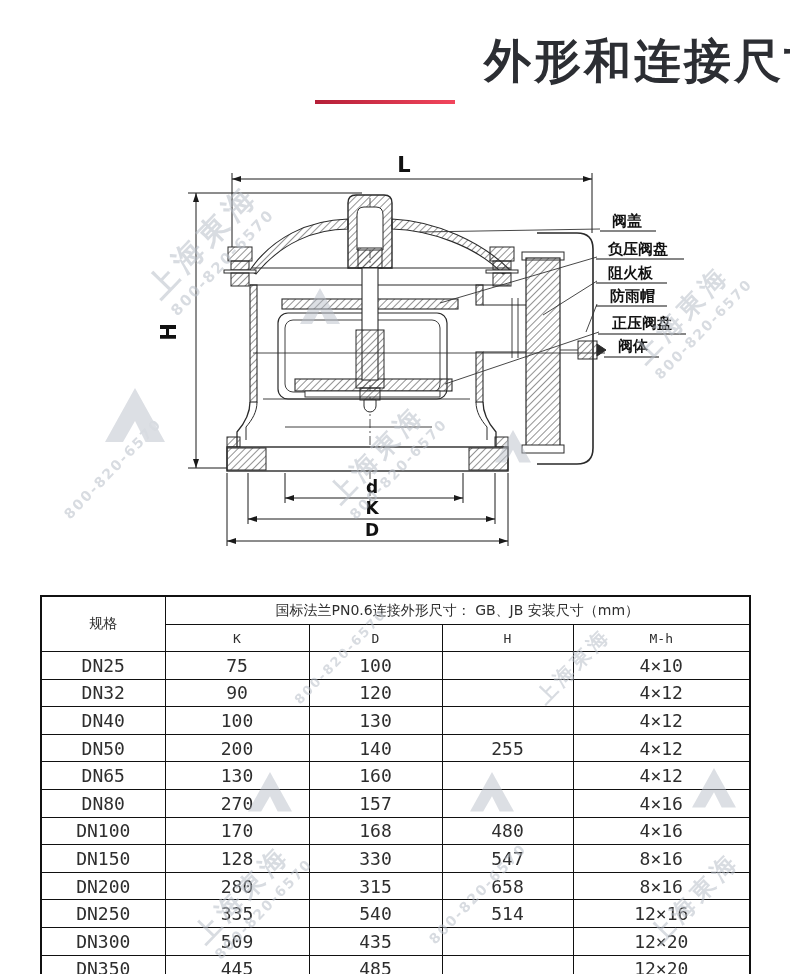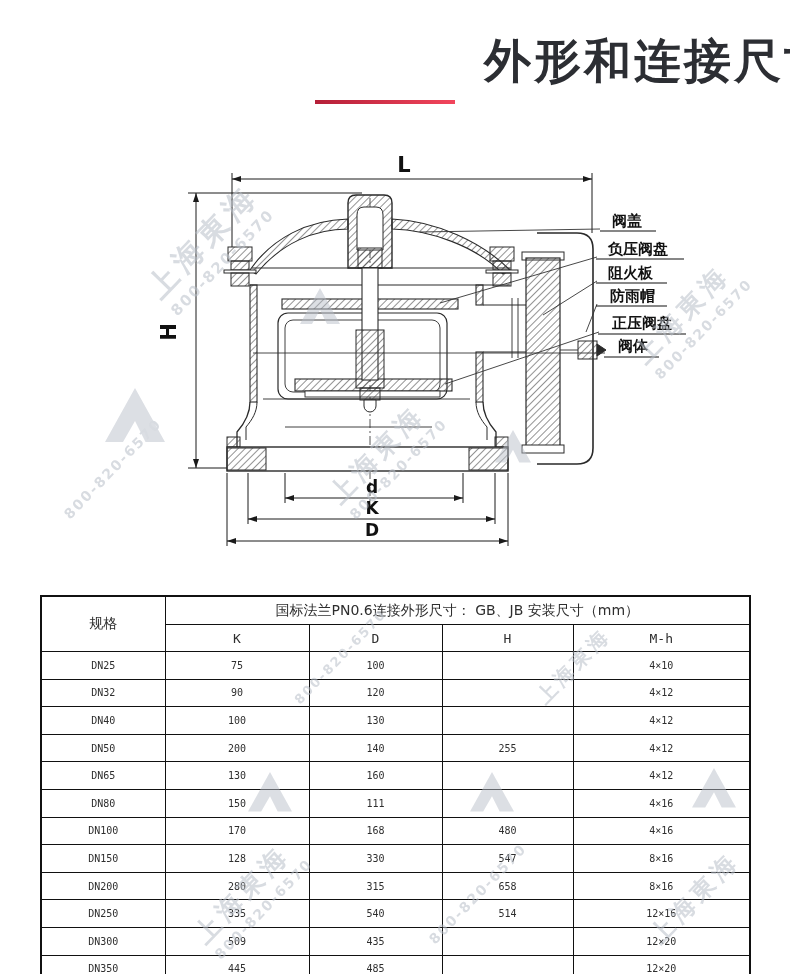--- a/index.html
+++ b/index.html
@@ -21,21 +21,21 @@
   
   #spec-table-wrap{position:absolute;left:40px;top:595px;width:709px;z-index:2;}
   table.spec{border-collapse:collapse;table-layout:fixed;width:709px;
          font-family:"DejaVu Sans Mono","DejaVu Sans",monospace;color:#2e2e2e;}
   table.spec td,table.spec th{border:1px solid #111;text-align:center;vertical-align:middle;
          padding:0;font-weight:400;overflow:hidden;white-space:nowrap;}
   table.spec{border:2px solid #111;}
   tr.hdr1 td{height:27px;font-size:14px;font-family:"DejaVu Sans",sans-serif;}
   tr.hdr2 td{height:26px;font-size:13px;}
   td.spechead{font-size:14px;font-family:"DejaVu Sans",sans-serif;}
-  tr.datarow td{height:26.6px;font-size:10px;margin-top:25px;}
+  tr.datarow td{height:26.6px;font-size:18px;margin-top:25px;}
 </style>
 </head>
 <body>
 
 <div id="page">
 
   <div id="title">外形和连接尺寸</div>
   <div id="title-underline"></div>
 
   <svg id="drawing" width="790" height="590" viewBox="0 0 790 590">
@@ -273,22 +273,22 @@
         </tr>
         <tr class="datarow">
           <td>DN65</td>
             <td>130</td>
             <td>160</td>
             <td></td>
             <td>4×12</td>
         </tr>
         <tr class="datarow">
           <td>DN80</td>
-            <td>150</td>
-            <td>111</td>
+            <td>270</td>
+            <td>157</td>
             <td></td>
             <td>4×16</td>
         </tr>
         <tr class="datarow">
           <td>DN100</td>
             <td>170</td>
             <td>168</td>
             <td>480</td>
             <td>4×16</td>
         </tr>

